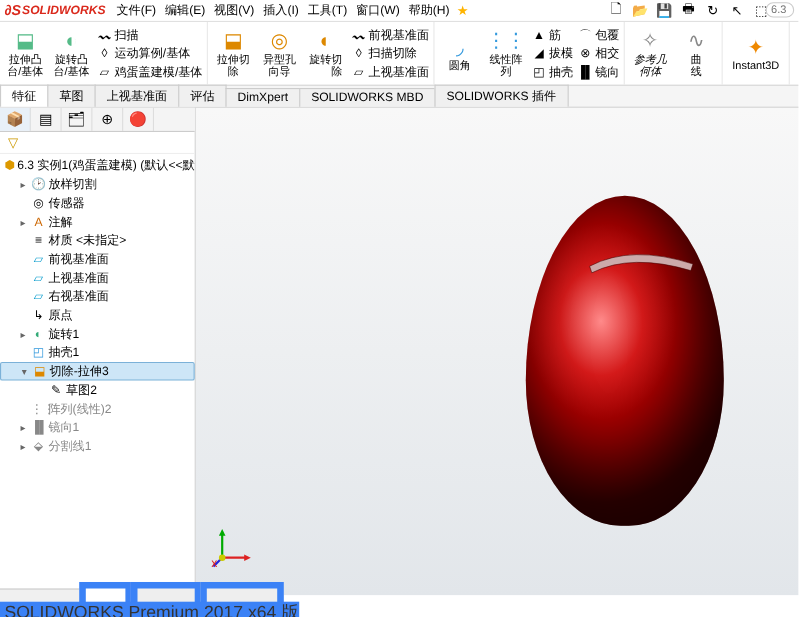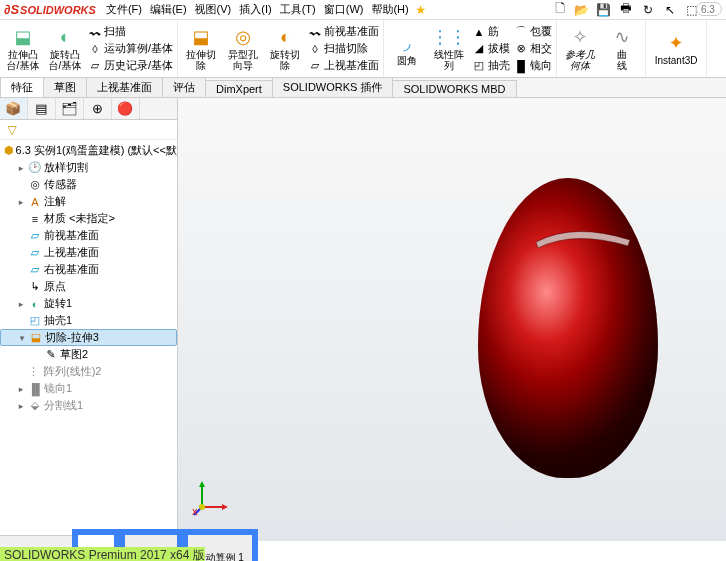--- a/index.html
+++ b/index.html
@@ -40,21 +40,21 @@
 .tnode.grey { color:#888;}
 .viewport { flex:1; position:relative; background:linear-gradient(to bottom,#f8f8f8 0%,#e2e6ea 100%); overflow:hidden;}
 .egg { position:absolute; left:300px; top:80px; width:180px; height:300px; }
 .egg-body { width:180px; height:300px; background:radial-gradient(ellipse 70% 55% at 38% 38%, #ff8a8a 0%, #d41a1a 30%, #9b0000 55%, #680000 78%, #3a0000 100%); border-radius:50% 50% 48% 48% / 56% 56% 44% 44%; box-shadow:inset -14px -30px 60px rgba(0,0,0,0.55);}
 .slit { position:absolute; top:48px; left:56px; width:100px; height:24px;}
 .slit svg { width:100%; height:100%;}
 .triad { position:absolute; left:14px; bottom:24px; width:40px; height:40px;}
 .bottomtabs { position:absolute; left:72px; bottom:14px; display:flex; height:18px;}
 .btab { border:6px solid #3b82f6; background:#eee; padding:16px 8px; font-size:10px; margin-right:-1px;}
 .btab.active { background:#fff;}
-.status { position:absolute; left:0; bottom:0; height:14px; background:#bef264; font-size:12px; padding-left:4px; color:#333;}
+.status { position:absolute; left:0; bottom:0; height:14px; background:#3b82f6; font-size:16px; padding-left:4px; color:#333;}
 .scroll-h { position:absolute; left:0; bottom:14px; width:178px; height:12px; background:#f0f0f0; border-top:1px solid #ccc;}
 .search-row { position:absolute; right:4px; top:2px; display:flex; align-items:center; gap:4px;}
 .search-row input { width:26px; height:14px; border:1px solid #ccc; border-radius:7px; font-size:10px; padding:0 4px;}
 </style>
 </head>
 <body>
 
 <div class="menubar">
   <div class="logo">
     <span class="logo-sun">∂S</span>
@@ -100,40 +100,40 @@
       <div class="smallbtn">
             <span class="ic">〰</span>
             <span>扫描</span>
           </div>
       <div class="smallbtn">
             <span class="ic">◊</span>
             <span>运动算例/基体</span>
           </div>
       <div class="smallbtn">
             <span class="ic">▱</span>
-            <span>历史记录/基体</span>
+            <span>鸡蛋盖建模/基体</span>
           </div>
     </div>
   </div>
     </div>
   <div class="rgroup">
       <div class="rowbtns">
     <div class="bigbtn">
           <span class="ic" style="color:#d80;">⬓</span>
           <span class="lbl" style="white-space:pre;">拉伸切
 除</span>
         </div>
     <div class="bigbtn">
           <span class="ic" style="color:#d80;">◎</span>
           <span class="lbl" style="white-space:pre;">异型孔
 向导</span>
         </div>
     <div class="bigbtn">
           <span class="ic" style="color:#d80;">◐</span>
-          <span class="lbl" style="white-space:pre;">旋转切
+          <span class="lbl" style="white-space:pre;text-align:right;">旋转切
 除</span>
         </div>
     <div class="smallcol">
       <div class="smallbtn">
             <span class="ic">〰</span>
             <span>前视基准面</span>
           </div>
       <div class="smallbtn">
             <span class="ic">◊</span>
             <span>扫描切除</span>
@@ -209,22 +209,22 @@
   </div>
     </div>
 </div>
 
 <div class="tabs">
   <div class="tab active">特征</div>
   <div class="tab">草图</div>
   <div class="tab">上视基准面</div>
   <div class="tab">评估</div>
   <div class="tab">DimXpert</div>
+  <div class="tab">SOLIDWORKS MBD</div>
   <div class="tab">SOLIDWORKS 插件</div>
-  <div class="tab">SOLIDWORKS MBD</div>
 </div>
 
 <div class="viewtools">
   <span class="vt">🔍</span>
   <span class="vt">⛶</span>
   <span class="vt">↶</span>
   <span class="vt">▥</span>
   <span class="vt">⬚</span>
   <span class="vt">◧</span>
   <span class="vt">👁</span>

